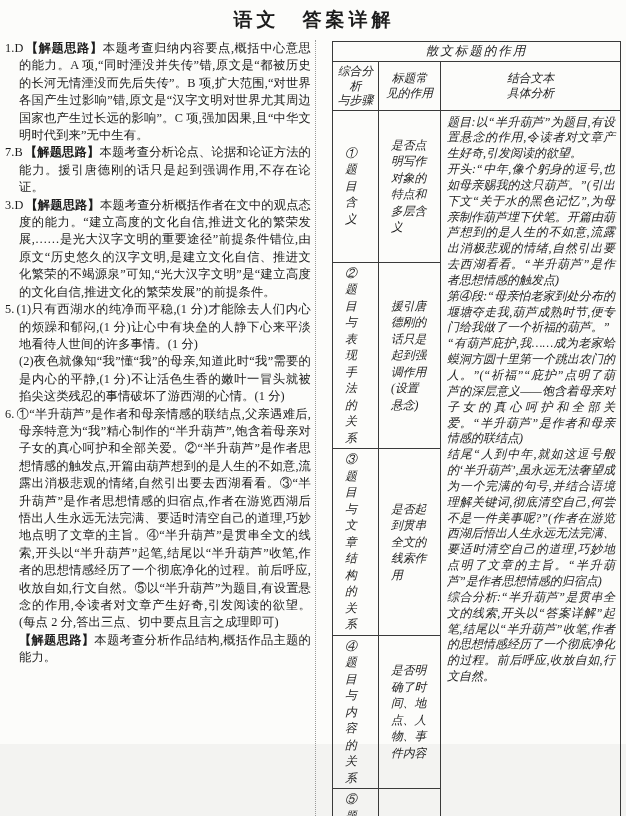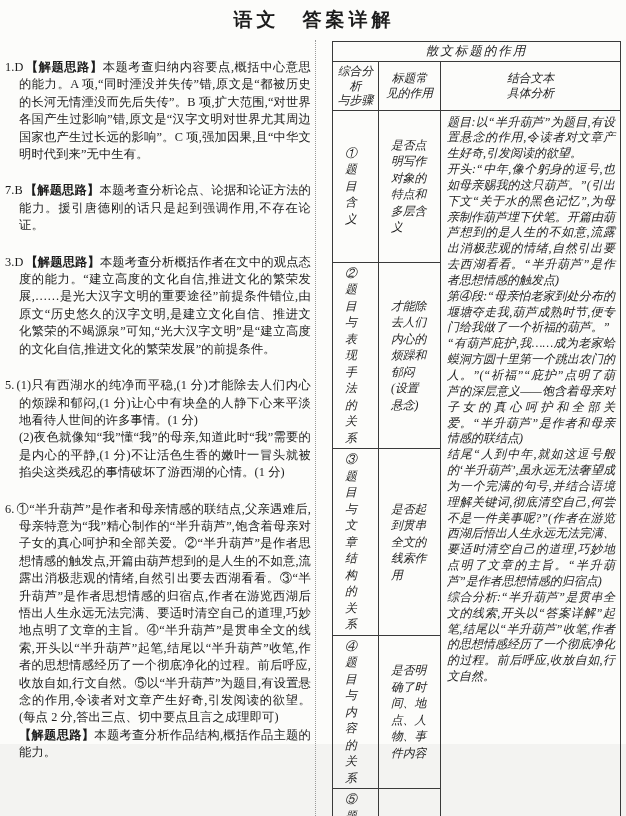--- a/index.html
+++ b/index.html
@@ -6,21 +6,21 @@
   body{width:626px;height:816px;overflow:hidden;
        font-family:"Liberation Serif","DejaVu Serif",serif;color:#1c1c1c;}
   .page{width:626px;height:744px;background:#fcfcfa;box-sizing:border-box;padding:4px 3px 2px 5px;}
   .title{text-align:center;font-size:19px;font-weight:bold;letter-spacing:4px;margin:3px 0 7px 0;}
   .columns{display:flex;align-items:stretch;}
   .left-col{width:306px;flex:0 0 306px;font-size:12.3px;line-height:17.4px;letter-spacing:0.1px;}
   .divider{border-left:1px dotted #9a9a9a;margin-left:4px;}
   .right-col{flex:1;margin-left:16px;padding-top:1px;}
   .item{margin:0;}
   .para{text-align:justify;}
-  .para.first{padding-left:14px;text-indent:-14px;margin-top:19px;}
+  .para.first{padding-left:14px;text-indent:-14px;}
   .para.cont{padding-left:14px;}
   .marker{padding-right:2px;}
   b.label{font-weight:bold;}
   table.note-table{border-collapse:collapse;width:288px;table-layout:fixed;}
   .note-table td,.note-table th{border:1px solid #3a3a3a;font-style:italic;}
   .note-table{border:1.5px solid #222;}
   .t-title{height:16px;text-align:center;font-size:12.5px;letter-spacing:2px;padding:1px 2px;}
   .note-table th{font-weight:normal;font-size:11.8px;line-height:14.5px;white-space:pre-line;
                  text-align:center;vertical-align:middle;height:30px;padding:2px 0;}
   col.c-step{width:46px;} col.c-func{width:62px;} col.c-analysis{width:180px;}
@@ -89,21 +89,21 @@
                 <div class="apara">题目:以“半升葫芦”为题目,有设置悬念的作用,令读者对文章产生好奇,引发阅读的欲望。</div>
                 <div class="apara">开头:“中年,像个躬身的逗号,也如母亲赐我的这只葫芦。”(引出下文“关于水的黑色记忆”,为母亲制作葫芦埋下伏笔。开篇由葫芦想到的是人生的不如意,流露出消极悲观的情绪,自然引出要去西湖看看。“半升葫芦”是作者思想情感的触发点)</div>
                 <div class="apara">第④段:“母亲怕老家到处分布的堰塘夺走我,葫芦成熟时节,便专门给我做了一个祈福的葫芦。”</div>
                 <div class="apara">“有葫芦庇护,我……成为老家蛤蟆洞方圆十里第一个跳出农门的人。”(“祈福”“庇护”点明了葫芦的深层意义——饱含着母亲对子女的真心呵护和全部关爱。“半升葫芦”是作者和母亲情感的联结点)</div>
                 <div class="apara">结尾“人到中年,就如这逗号般的‘半升葫芦’,虽永远无法奢望成为一个完满的句号,并结合语境理解关键词,彻底清空自己,何尝不是一件美事呢?”(作者在游览西湖后悟出人生永远无法完满、要适时清空自己的道理,巧妙地点明了文章的主旨。“半升葫芦”是作者思想情感的归宿点)</div>
                 <div class="apara">综合分析:“半升葫芦”是贯串全文的线索,开头以“答案详解”起笔,结尾以“半升葫芦”收笔,作者的思想情感经历了一个彻底净化的过程。前后呼应,收放自如,行文自然。</div>
               </td>
             </tr>
             <tr>
               <td class="step">②题目与表现手法的关系</td>
-              <td class="func">才能除去人们内心的烦躁和郁闷(设置悬念)</td>
+              <td class="func">援引唐德刚的话只是起到强调作用(设置悬念)</td>
             </tr>
             <tr>
               <td class="step">③题目与文章结构的关系</td>
               <td class="func">是否起到贯串全文的线索作用</td>
             </tr>
             <tr>
               <td class="step">④题目与内容的关系</td>
               <td class="func">是否明确了时间、地点、人物、事件内容</td>
             </tr>
             <tr>

